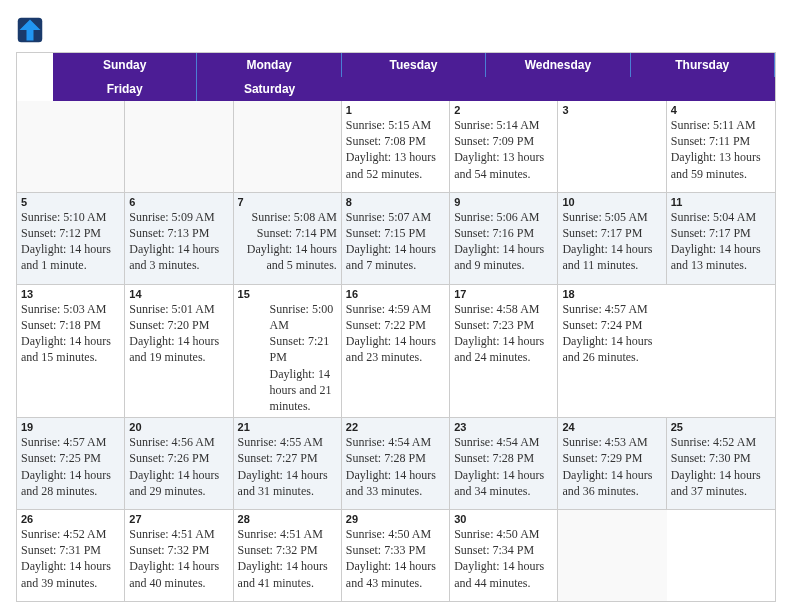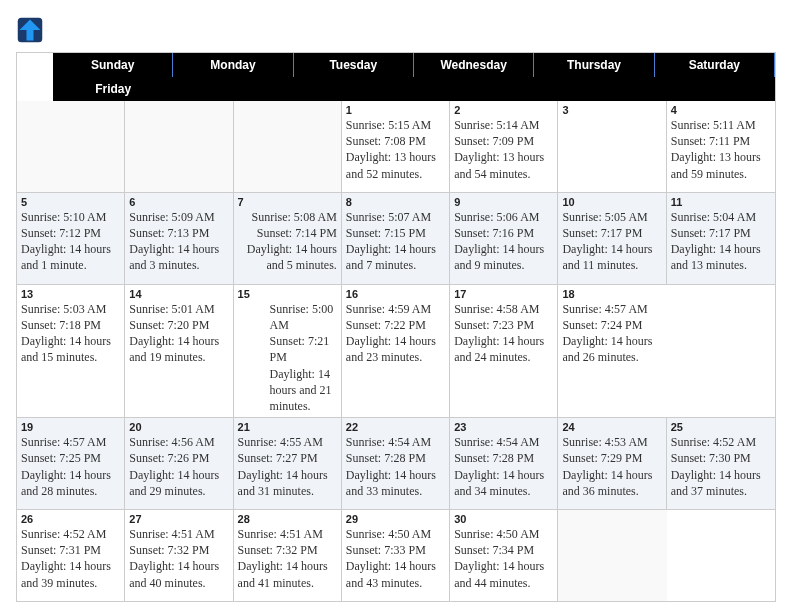--- a/index.html
+++ b/index.html
@@ -56,22 +56,22 @@
       margin-top: 2px;
     }
     .calendar {
       flex: 1;
       display: flex;
       flex-direction: column;
       border: 1px solid #ccc;
     }
     .cal-header {
       display: grid;
-      grid-template-columns: repeat(6, 1fr);
-      background: #000000;
+      grid-template-columns: repeat(5, 1fr);
+      background: #4c1d95;
       margin-left: 36px;
     }
     .cal-header-cell {
       color: #fff;
       font-size: 12px;
       font-weight: bold;
       text-align: center;
       padding: 5px 2px;
       border-right: 1px solid #4a7fd4;
     }
@@ -132,22 +132,22 @@
     </div>
   </div>
 
   <div class="calendar">
     <div class="cal-header">
     <div class="cal-header-cell">Sunday</div>
         <div class="cal-header-cell">Monday</div>
         <div class="cal-header-cell">Tuesday</div>
         <div class="cal-header-cell">Wednesday</div>
         <div class="cal-header-cell">Thursday</div>
+        <div class="cal-header-cell">Friday</div>
         <div class="cal-header-cell">Saturday</div>
-        <div class="cal-header-cell">Friday</div>
       </div>
     <div class="cal-body">
     <div class="cal-row">
           <div class="cal-cell empty"></div>
           <div class="cal-cell empty"></div>
           <div class="cal-cell empty"></div>
           <div class="cal-cell">
             <div class="cell-date">1</div>
             <div class="cell-content" style="white-space: pre-line;">Sunrise: 5:15 AM
 Sunset: 7:08 PM

